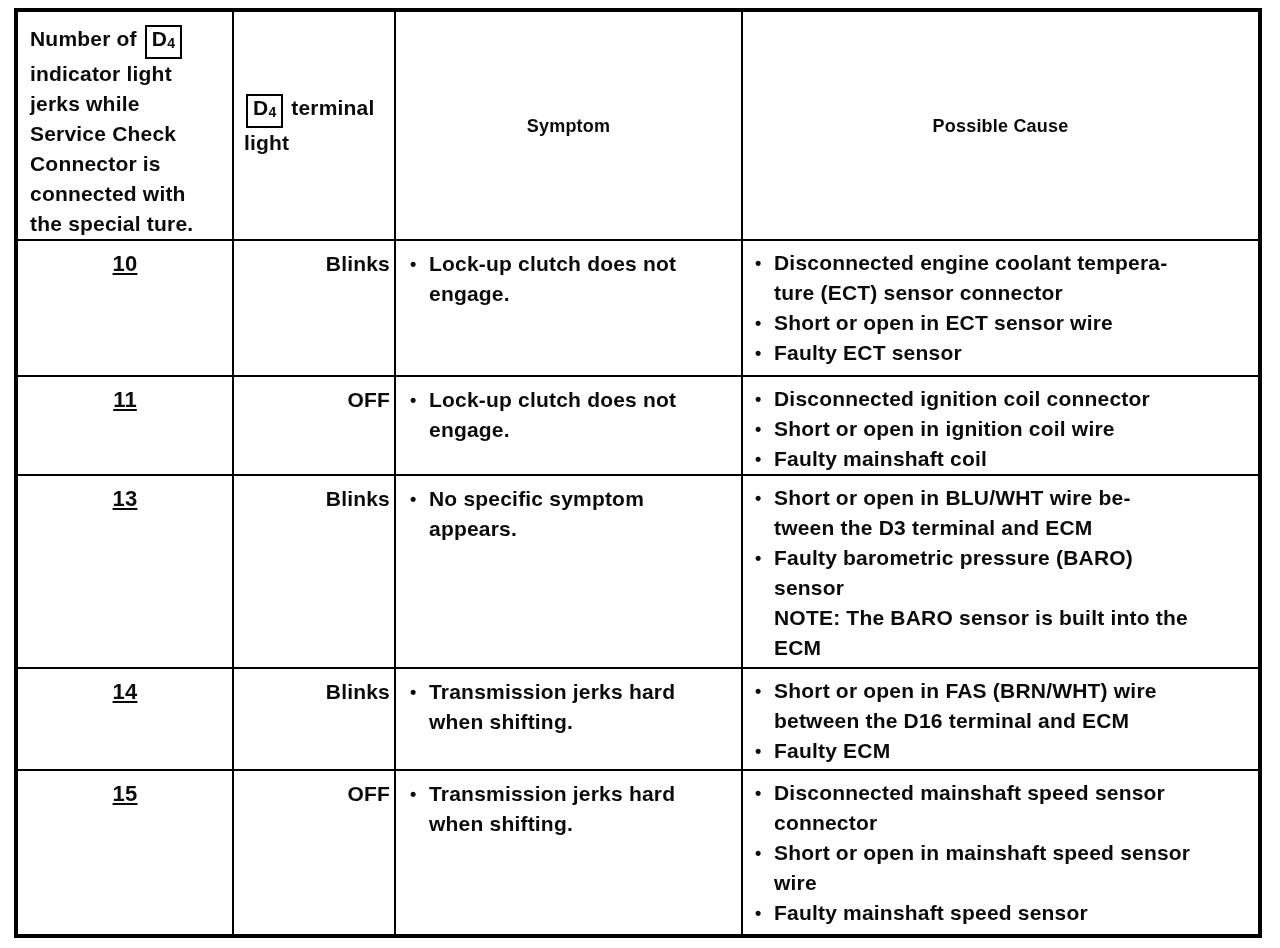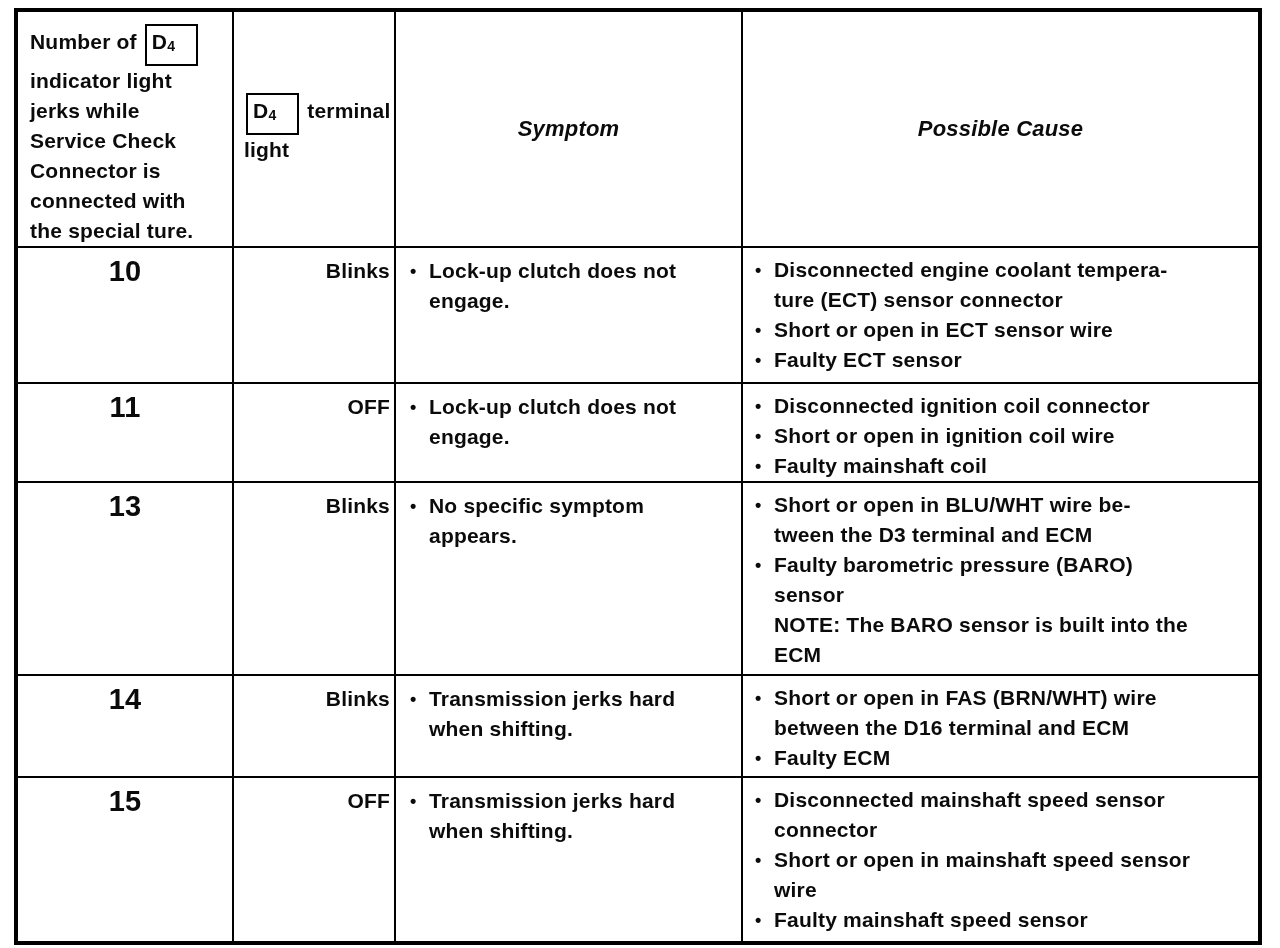--- a/index.html
+++ b/index.html
@@ -35,34 +35,34 @@
   tr.r1  { height: 89px; }
   tr.r2  { height: 193px; margin-top: 18px; }
   tr.r3  { height: 102px; }
   tr.r4  { height: 166px; }
 
   
   td.h1 { padding: 12px 8px 0 12px; }
   td.h1 .line { white-space: nowrap; }
   td.h2 { vertical-align: middle; padding: 0 0 0 10px; }
   td.h2 .line { white-space: nowrap; }
-  td.hc { vertical-align: middle; text-align: center; font-size: 22px; font-style: italic; }
+  td.hc { vertical-align: middle; text-align: center; font-size: 18px; }
 
   
   .dbox {
     display: inline-block;
     border: 2px solid #000;
-    padding: 0 21px 2px 5px;
-    line-height: 32px;
+    padding: 0 5px 2px 5px;
+    line-height: 23px;
     margin: 0 2px;
   }
   .dbox .sub { font-size: 14px; vertical-align: -2px; letter-spacing: 0; }
 
   
-  td.num { text-align: center; padding-top: 8px; font-size: 29px; }
+  td.num { text-align: center; padding-top: 8px; font-size: 22px; text-decoration: underline; }
   td.ind { padding: 8px 4px 0 14px; text-align: right; }
   td.sym { padding: 8px 4px 0 12px; }
   td.cause { padding: 7px 2px 0 10px; }
 
   .bullet { position: relative; padding-left: 21px; }
   .bullet .dot { position: absolute; left: 2px; top: 0; font-size: 18px; }
   .bullet .btext { display: block; white-space: pre-line; }
 </style>
 </head>
 <body>

